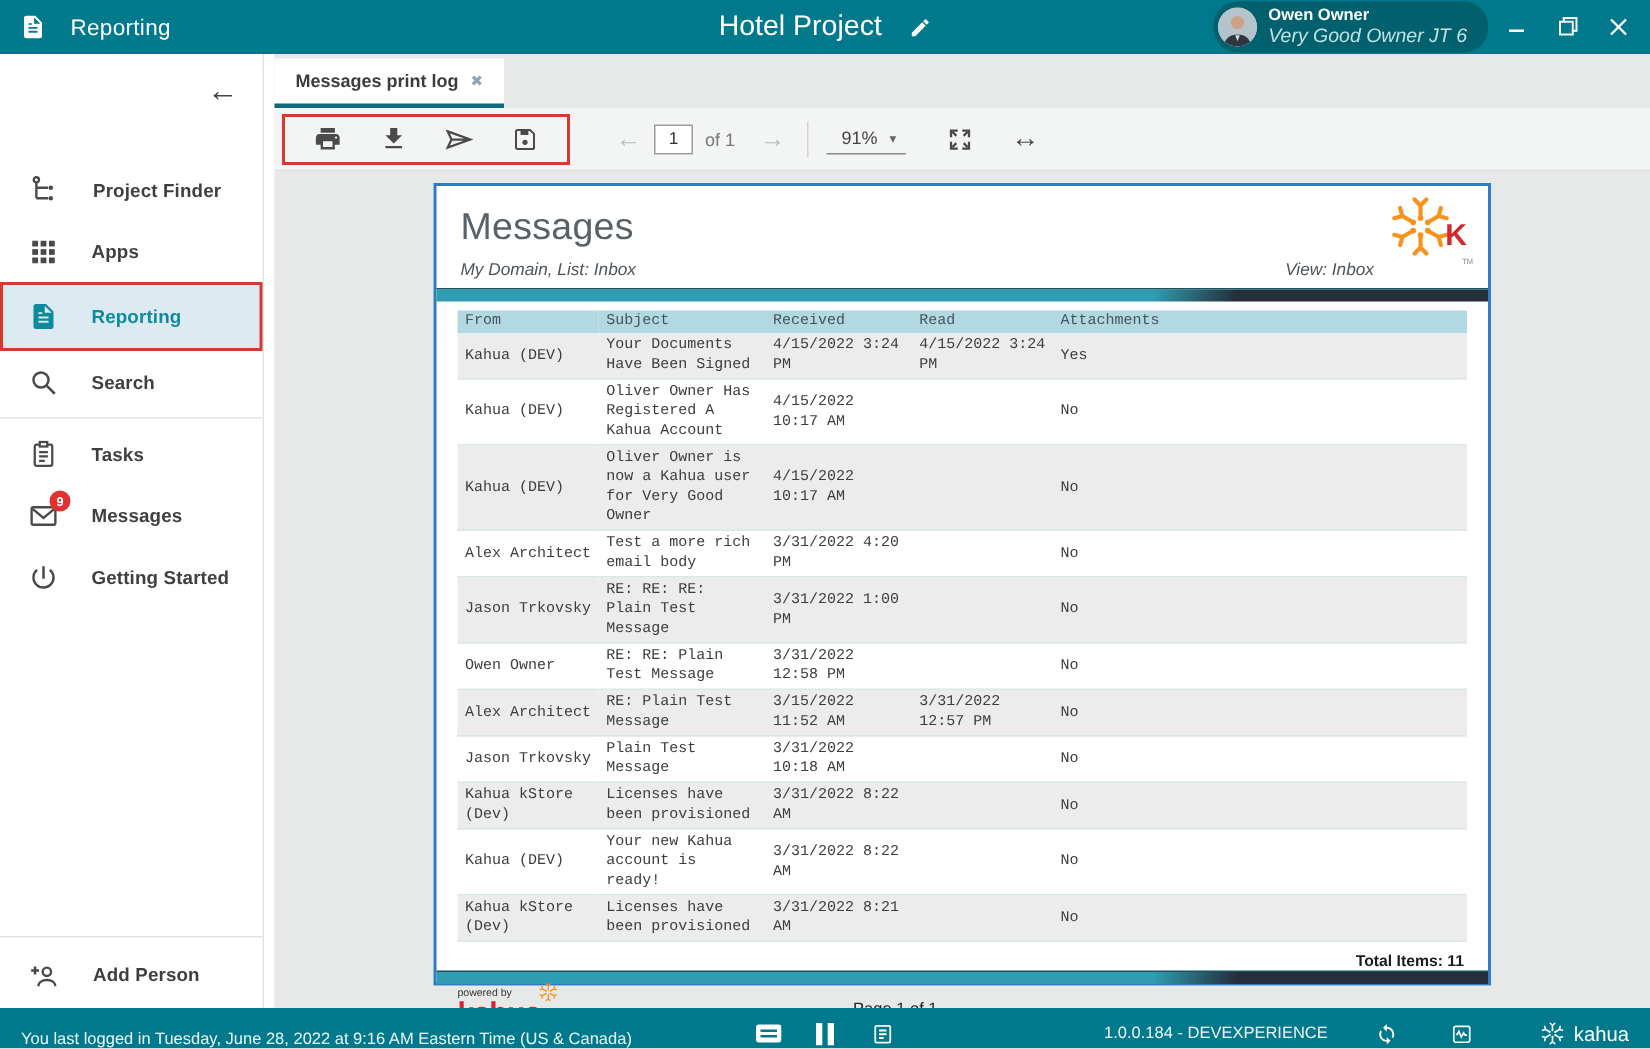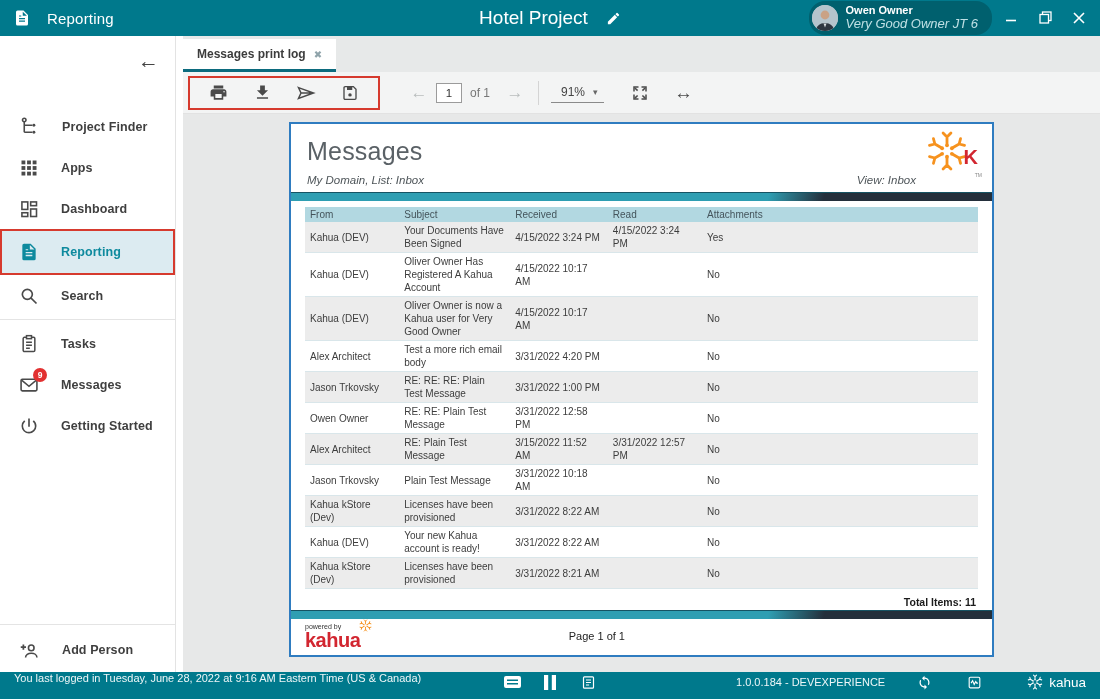--- a/index.html
+++ b/index.html
@@ -63,36 +63,36 @@
   .doc { width:705px; height:535px; background:#fff; border:2px solid #2f7cc0; display:flex; flex-direction:column; }
   .doc-header { padding:13px 16px 6px 16px; position:relative; }
   .doc-title { font-size:25px; color:#5a6166; letter-spacing:.2px; }
   .doc-subrow { display:flex; justify-content:space-between; align-items:flex-start; margin-top:8px; font-style:italic; font-size:11.5px; color:#4e5559;gap:16px; }
   .doc-view { padding-right:60px; }
   .doc-logo { position:absolute; top:6px; right:12px; width:54px; height:50px; color:#f6921e; }
   .doc-logo .k-letter { position:absolute; right:2px; top:16px; color:#d22630; font-weight:bold; font-size:20px; font-family:"Liberation Sans",sans-serif; }
   .doc-logo .tm { position:absolute; right:-2px; bottom:2px; font-size:5px; color:#888; font-style:normal; }
   .swoosh { height:9px; background:linear-gradient(104deg, #2f9eb2 68%, #242f3b 76%); border-top:1px solid #165363; flex:0 0 9px; }
   .doc-table-wrap { padding:6px 14px 0 14px; }
-  table.rpt { width:100%; border-collapse:collapse; font-size:10px; color:#3d3d3d; }
+  table.rpt { width:100%; border-collapse:collapse; font-size:10px; color:#3d3d3d;font-family:Liberation Mono, monospace; }
   table.rpt th { background:#b2d8e1; color:#44545b; font-weight:normal; text-align:left; padding:2px 5px; font-size:10px; }
   table.rpt td { padding:2px 5px; border-bottom:1px solid #d9e6ea; line-height:1.3; vertical-align:middle; }
   table.rpt tr.shaded td { background:#ececec; }
   .total-line { text-align:right; font-size:10.5px; font-weight:bold; color:#1c1c1c; padding:7px 16px 0 0; }
   .doc-spacer { flex:1 1 auto; }
   .doc-footer { display:flex; align-items:center; padding:3px 14px 5px 14px; height:36px; }
   .pb-block { width:160px; position:relative; }
   .pb-text { font-size:7px; color:#333; }
   .pb-brand { font-size:20px; font-weight:bold; color:#d22630; letter-spacing:-.5px; line-height:1; }
   .pb-star { position:absolute; left:54px; top:-4px; width:13px; height:13px; color:#f6921e; }
   .doc-gen { flex:1; text-align:center; font-size:10.5px; color:#6b6b6b; }
   .doc-page { width:160px; text-align:right; font-size:11px; color:#232323; }
 
   
-  .statusbar { height:27px; background:#00798c; color:#eef7f8; display:flex; align-items:flex-start; font-size:11px; padding:0 14px; flex:0 0 27px; position:relative; }
+  .statusbar { height:27px; background:#00798c; color:#eef7f8; display:flex; align-items:flex-end; font-size:11px; padding:0 14px; flex:0 0 27px; position:relative; }
   .sb-center-icons { position:absolute; left:50%; transform:translateX(-50%); display:flex; align-items:center; gap:16px; }
   .status-icon { width:22px; height:20px; display:flex; align-items:center; justify-content:center; cursor:pointer; color:#fff; }
   .sb-right { margin-left:auto; display:flex; align-items:center; gap:28px; }
   .brand-bottom { display:flex; align-items:center; gap:6px; margin-left:14px; color:#fff; }
   .brand-bottom .brand-text { font-size:13.5px; }
   svg { display:block; }
 </style>
 </head>
 <body>
 
@@ -216,31 +216,20 @@
                   <rect x="9.7" y="9.7" width="4.6" height="4.6"></rect>
                   <rect x="16.4" y="9.7" width="4.6" height="4.6"></rect>
                   <rect x="3" y="16.4" width="4.6" height="4.6"></rect>
                   <rect x="9.7" y="16.4" width="4.6" height="4.6"></rect>
                   <rect x="16.4" y="16.4" width="4.6" height="4.6"></rect>
                 </g>
               </svg>
           </span>
           <span class="sb-label">Apps</span>
         </div>
-        <div class="sb-item">
-          <span class="icon">
-            <svg width="20" height="20" viewBox="0 0 24 24" fill="none" stroke="currentColor" stroke-width="1.9">
-                <rect x="3.5" y="3.5" width="7" height="9"></rect>
-                <rect x="3.5" y="16.5" width="7" height="4.5"></rect>
-                <rect x="14" y="3.5" width="7" height="4.5"></rect>
-                <rect x="14" y="12" width="7" height="9"></rect>
-              </svg>
-          </span>
-          <span class="sb-label">Dashboard</span>
-        </div>
         <div class="sb-item active">
           <span class="icon">
             <svg width="20" height="20" viewBox="0 0 24 24">
                 <use href="#doc-lines"></use>
               </svg>
           </span>
           <span class="sb-label">Reporting</span>
         </div>
         <div class="sb-item">
           <span class="icon">

